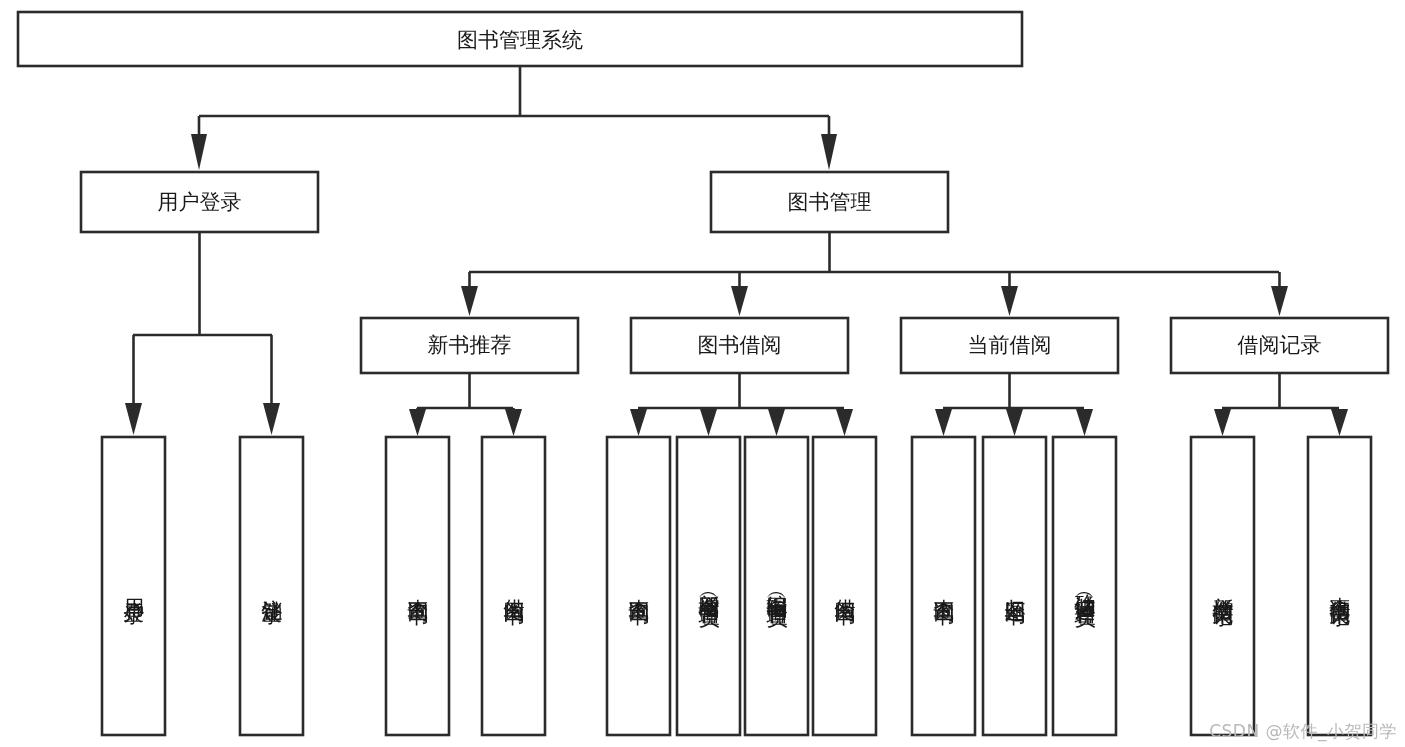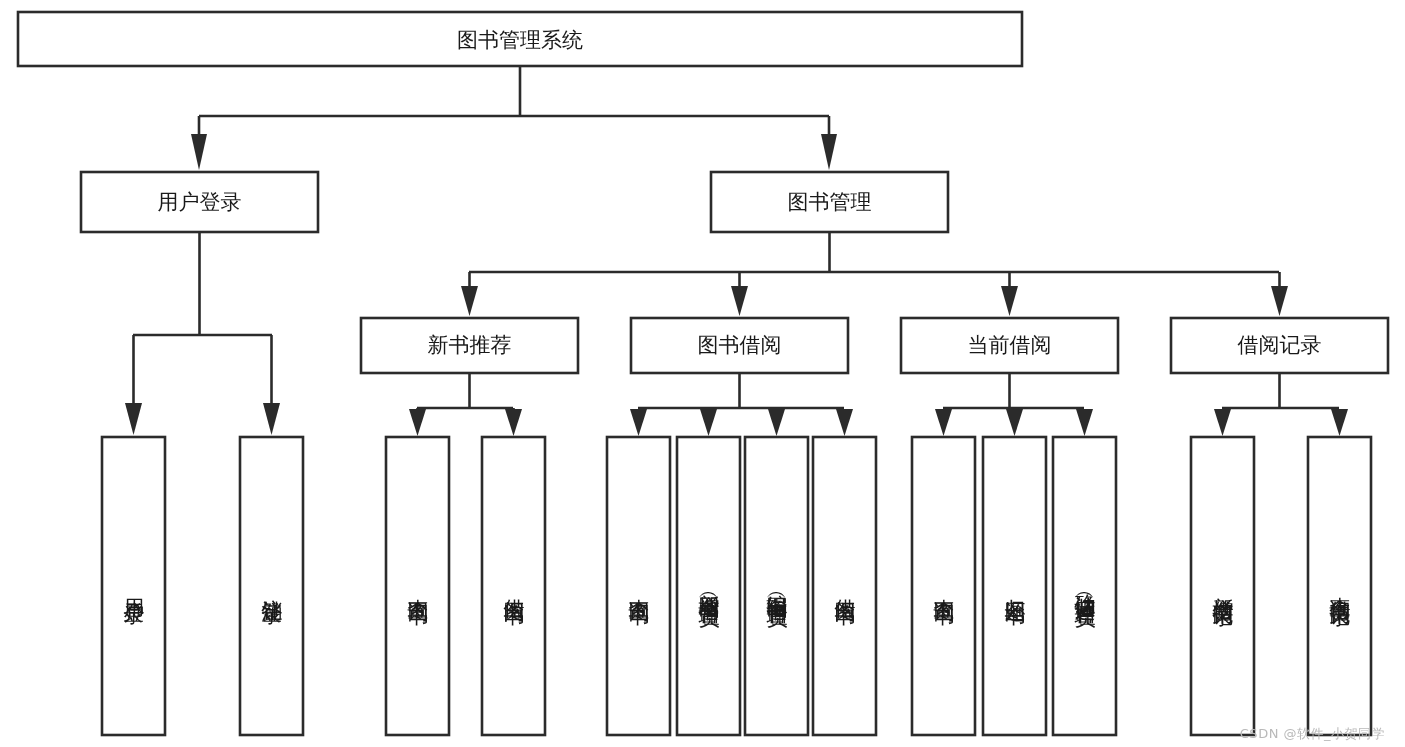--- a/index.html
+++ b/index.html
@@ -58,24 +58,24 @@
     line-height: 1;
     letter-spacing: 2px;
     display: flex;
     align-items: center;
     justify-content: center;
     white-space: nowrap;
     pointer-events: none;
   }
   .watermark {
     position: absolute;
-    right: 20px;
+    right: 8px;
     bottom: 4px;
     font-family: "DejaVu Sans", "Liberation Sans", sans-serif;
-    font-size: 13px;
+    font-size: 17px;
     color: #b9b9b9;
     letter-spacing: 0.5px;
     white-space: nowrap;
   }
 </style>
 </head>
 <body>
 
 <div id="diagram-root">
 

